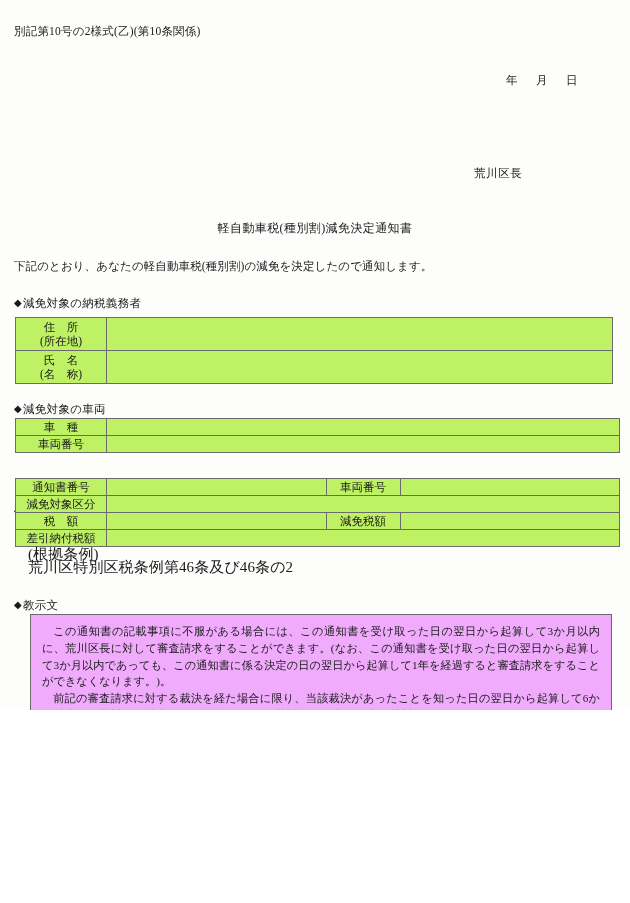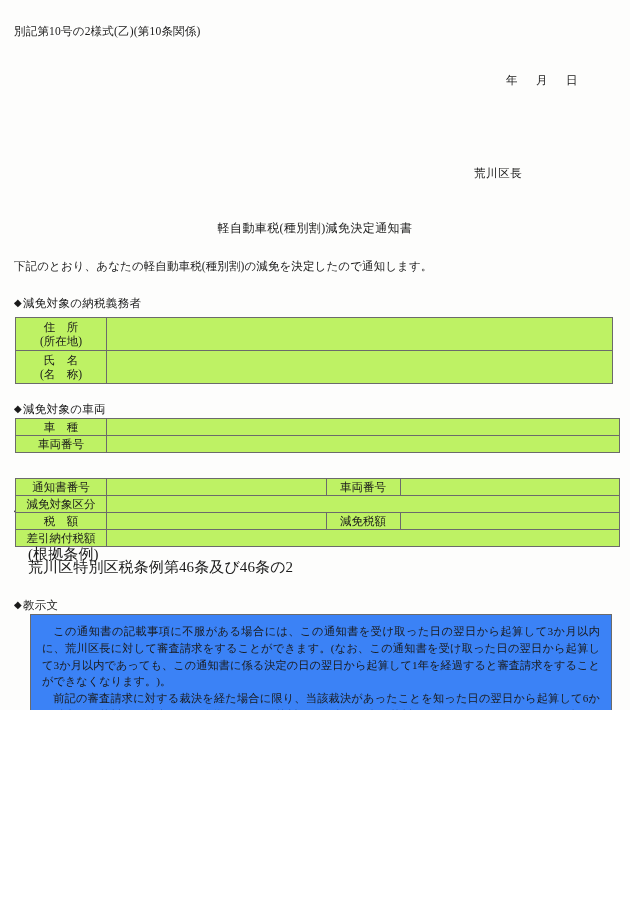--- a/index.html
+++ b/index.html
@@ -125,21 +125,21 @@
 
   
   #notice-box {
     position: absolute;
     left: 30px;
     top: 614px;
     width: 582px;
     height: 176px;
     border: 1px solid #6b6b6b;
     box-sizing: border-box;
-    background: #3b82f6;
+    background: #f0abfc;
   }
   #notice-body {
     padding: 8px 11px 0 11px;
     font-size: 11.2px;
     line-height: 1.5;
     text-align: justify;
     text-justify: inter-ideograph;
   }
   #notice-body p {
     margin: 0;

